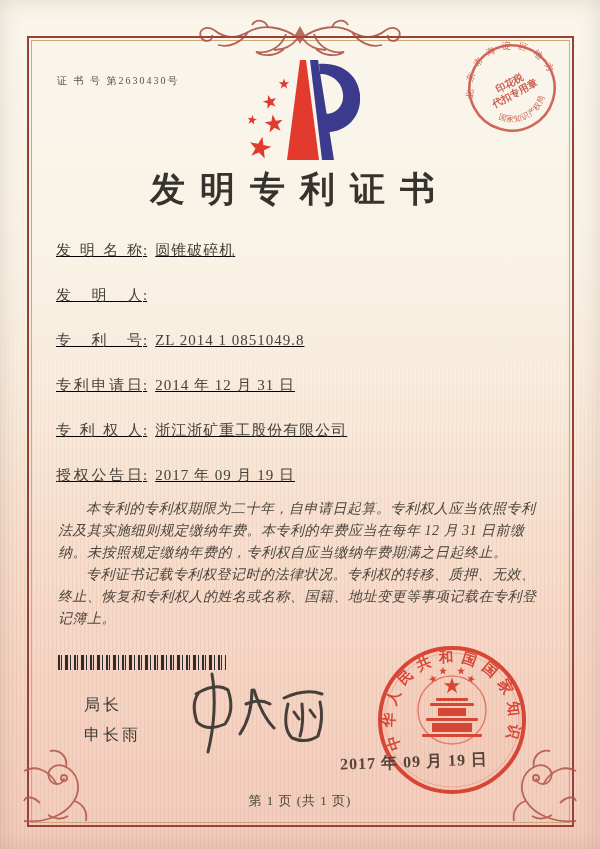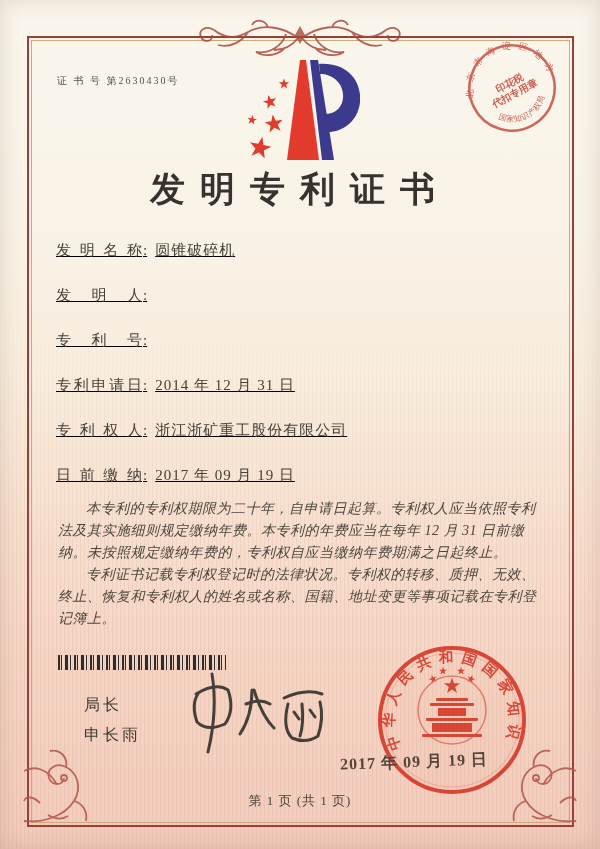--- a/index.html
+++ b/index.html
@@ -138,33 +138,34 @@
         <span class="f-colon">:</span>
         <span class="f-value">圆锥破碎机</span>
     </div>
     <div class="f-row">
       <span class="f-label">发明人</span>
         <span class="f-colon">:</span>
     </div>
     <div class="f-row">
       <span class="f-label">专利号</span>
         <span class="f-colon">:</span>
+        <span class="f-value">ZL 2014 1 0851049.8</span>
     </div>
     <div class="f-row">
       <span class="f-label">专利申请日</span>
         <span class="f-colon">:</span>
         <span class="f-value">2014 年 12 月 31 日</span>
     </div>
     <div class="f-row">
       <span class="f-label">专利权人</span>
         <span class="f-colon">:</span>
         <span class="f-value">浙江浙矿重工股份有限公司</span>
     </div>
     <div class="f-row">
-      <span class="f-label">日前缴纳</span>
+      <span class="f-label">授权公告日</span>
         <span class="f-colon">:</span>
         <span class="f-value">2017 年 09 月 19 日</span>
     </div>
   </div>
 
   <div class="body-text">
     <p>本专利的专利权期限为二十年，自申请日起算。专利权人应当依照专利法及其实施细则规定缴纳年费。本专利的年费应当在每年 12 月 31 日前缴纳。未按照规定缴纳年费的，专利权自应当缴纳年费期满之日起终止。</p>
     <p>专利证书记载专利权登记时的法律状况。专利权的转移、质押、无效、终止、恢复和专利权人的姓名或名称、国籍、地址变更等事项记载在专利登记簿上。</p>
   </div>
 

